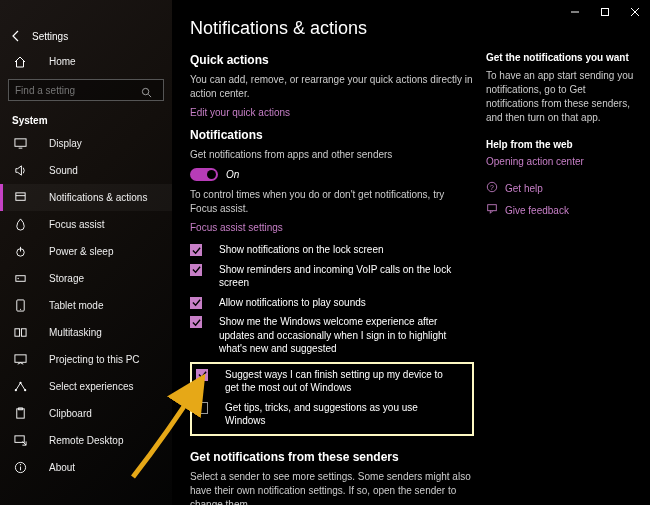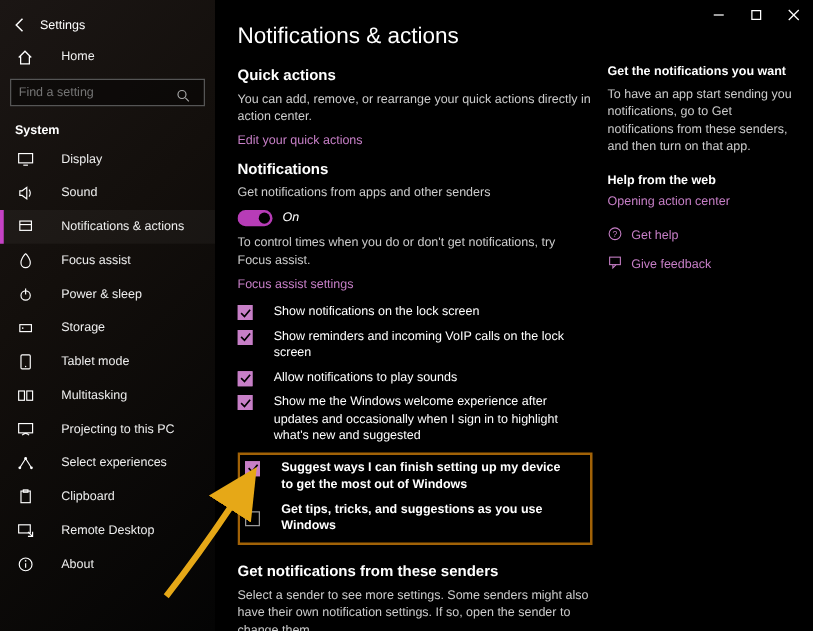--- a/index.html
+++ b/index.html
@@ -10,21 +10,21 @@
     font-size: 10px;
     overflow: hidden;
     position: relative;
   }
   .app { display: flex; width: 100%; height: 100%; background: #000; }
   
   .sidebar {
     width: 172px; height: 100%;
     background: linear-gradient(135deg,#1b1614 0%,#130f0c 40%,#040404 100%);
     display: flex; flex-direction: column;
-    padding-top: 8px;
+    padding-top: 24px;
     font-size: 10px;
   }
   .titlebar-left { display:flex; align-items:center; height:24px; padding-left:8px; gap:8px; }
   .back-icon { width:16px; height:16px; display:flex; align-items:center; justify-content:center; }
   .app-title { font-size:10px; }
   .home-row, .nav-item {
     display:flex; align-items:center; height:27px;
     padding-left:10px; gap:22px; cursor:pointer;
     color:#eee;
     border-left:3px solid transparent;
@@ -68,21 +68,21 @@
   .check-list { display:flex; flex-direction:column; gap:6px; margin-top:6px; }
   .check-row { display:flex; align-items:flex-start; gap:17px; font-size:10px; max-width:270px; line-height:1.35; }
   .checkbox {
     width:12px; height:12px; border:1px solid #999; flex-shrink:0;
     display:flex; align-items:center; justify-content:center; margin-top:1px;
   }
   .checkbox.checked { background:#c77fc7; border-color:#c77fc7; }
   .checkbox.checked svg { display:block; }
   .checkbox svg { display:none; }
   .highlight-box {
-    border:2px solid #a16207; padding:4px 16px 6px 4px;font-weight:bold;
+    border:2px solid #fef9c3; padding:4px 16px 6px 4px;
   }
   .sort-row { font-size:10px; margin-top:6px; display:flex; align-items:center; gap:4px; color:#ccc; }
   .sort-val { font-weight:600; color:#fff; display:flex; align-items:center; gap:3px;}
   .aside h3 { font-size:10px; font-weight:600; margin-bottom:6px; }
   .aside p { font-size:10px; color:#ccc; line-height:1.4; margin-bottom:14px; }
   .aside .hlink { color:#c77fc7; font-size:10px; cursor:pointer; display:block; margin:3px 0 14px 0; }
   .aside-row { display:flex; align-items:center; gap:7px; margin-bottom:8px; cursor:pointer; }
   
   .arrow {
     position:absolute; left:128px; top:372px; pointer-events:none;
@@ -298,21 +298,21 @@
         </div>
         <div class="highlight-box">
           <div class="check-row">
             <div class="checkbox checked">
                 <svg width="9" height="9" viewBox="0 0 10 10">
                   <path d="M1 5 L4 8 L9 2" stroke="#000" stroke-width="1.5" fill="none"></path>
                 </svg>
               </div>
             <span>Suggest ways I can finish setting up my device to get the most out of Windows</span>
           </div>
-          <div class="check-row" style="margin-top:6px;align-items:center;">
+          <div class="check-row" style="margin-top:6px;">
             <div class="checkbox"></div>
             <span>Get tips, tricks, and suggestions as you use Windows</span>
           </div>
         </div>
       </div>
 
       <h2 style="margin-top:14px;">Get notifications from these senders</h2>
       <p class="desc">Select a sender to see more settings. Some senders might also have their own notification settings. If so, open the sender to change them.</p>
       <div class="sort-row">
         <span>Sort by:</span>

